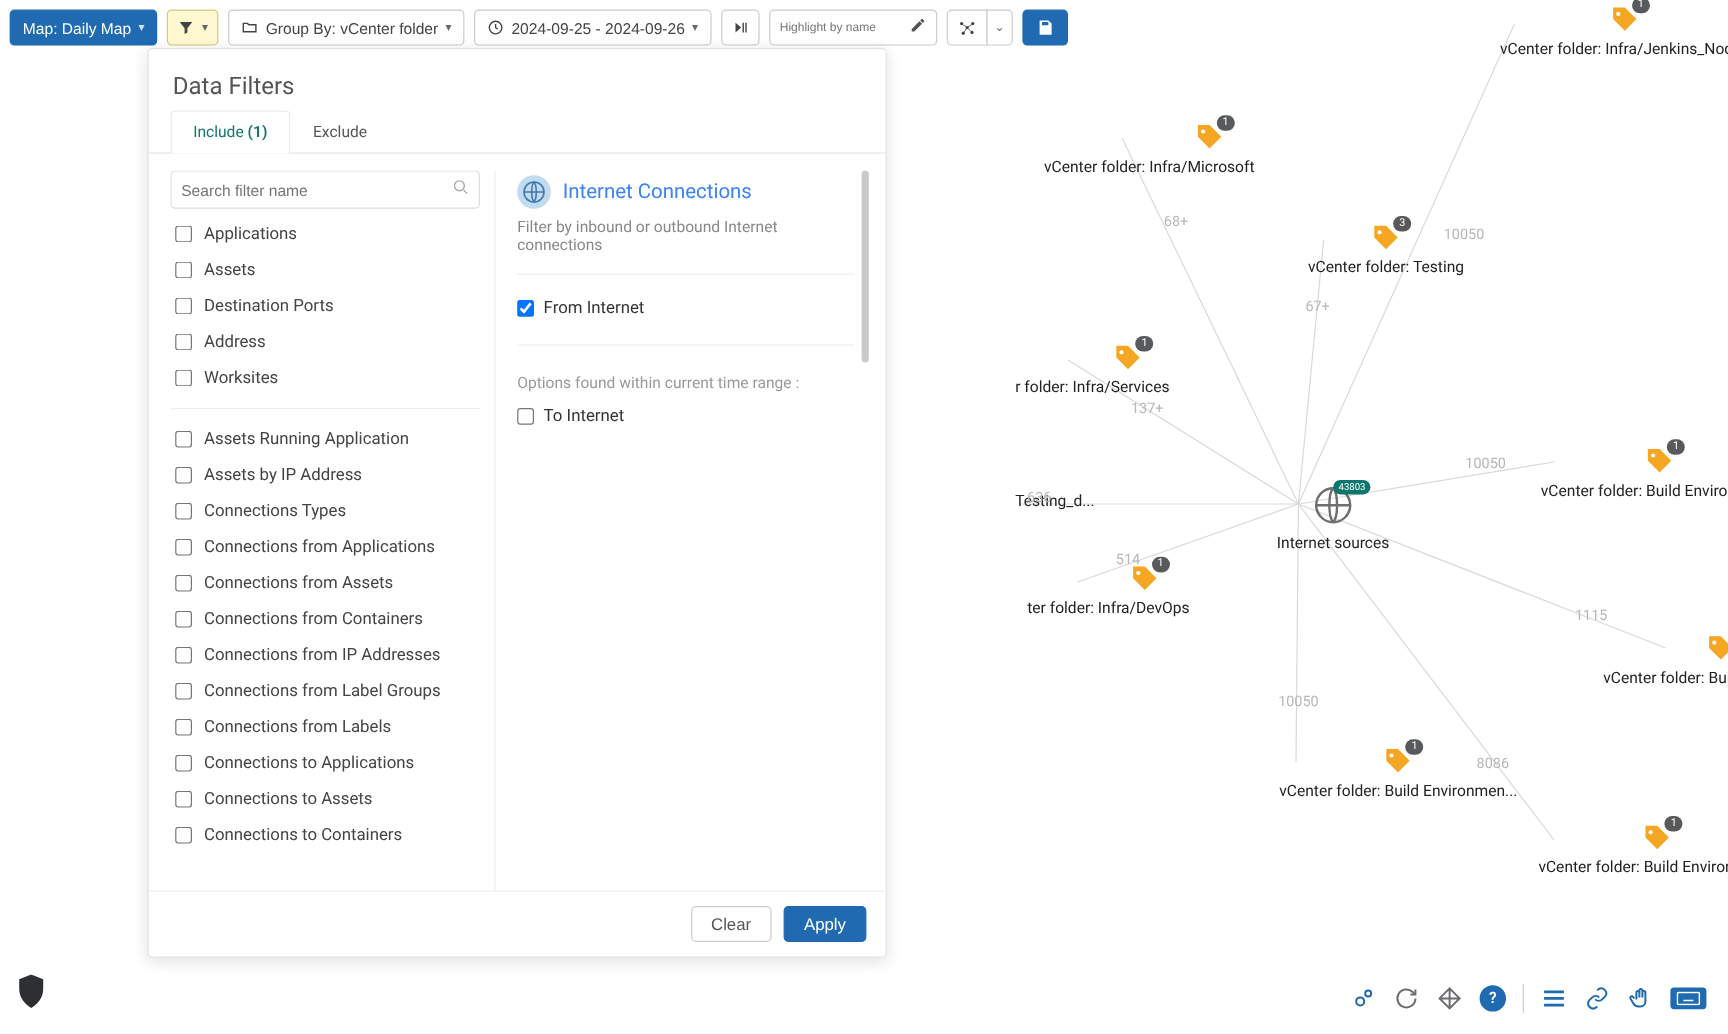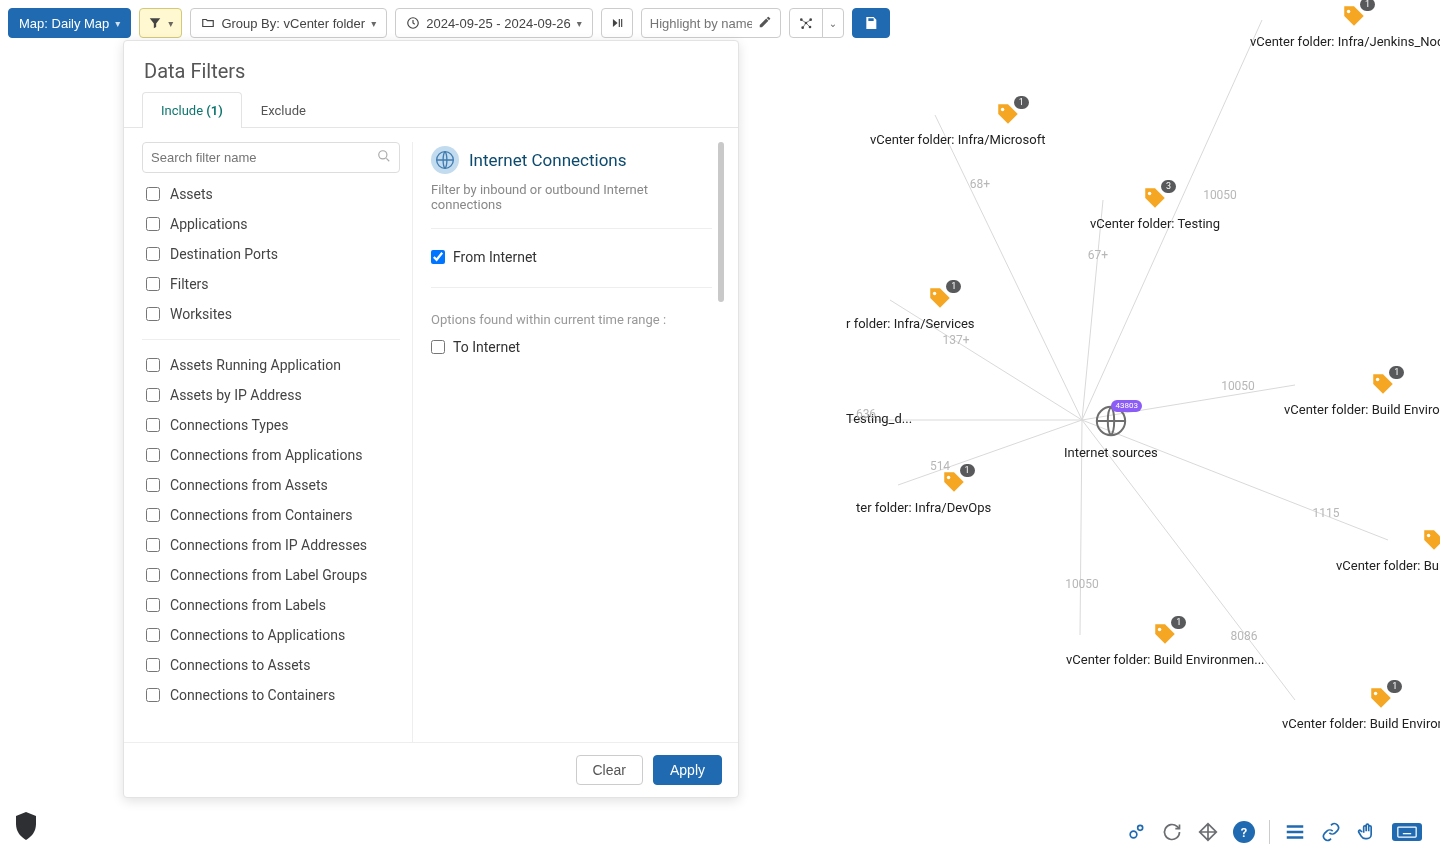--- a/index.html
+++ b/index.html
@@ -42,21 +42,21 @@
   }
   .btn.filter-active { background: #fff8d1; border-color:#d3c97d; }
   .btn .caret { font-size:10px; opacity:.8; }
   .btn .icon { display:inline-flex; }
   .highlight-wrap {
     display:flex; align-items:center;
     border:1px solid #ccc; border-radius:4px;
     padding:0 8px; gap:6px; width:140px; background:#fff;
   }
   .highlight-wrap input {
-    border:none; outline:none; font-size:13px; width:100%;
+    border:none; outline:none; font-size:10px; width:100%;
     background:transparent;
   }
   .btn-group { display:flex; }
   .btn-group .btn { border-radius:0; margin-left:-1px; }
   .btn-group .btn:first-child { border-top-left-radius:4px; border-bottom-left-radius:4px; margin-left:0;}
   .btn-group .btn:last-child { border-top-right-radius:4px; border-bottom-right-radius:4px;}
   .save-btn { background:#1f6ab0; border-color:#1f6ab0; color:#fff; padding:0 10px;}
 
   
   .dialog {
@@ -118,21 +118,21 @@
   .detail-scrollbar {
     position:absolute; right:2px; top:0; width:6px; height:160px;
     background:#c9c9c9; border-radius:3px;
   }
   .detail-title-row { display:flex; align-items:center; gap:10px; margin-bottom:6px;}
   .globe-badge {
     width:28px; height:28px; border-radius:50%;
     background:#c2dbee; display:flex; align-items:center; justify-content:center;
     color:#3f7bb0; font-size:18px;
   }
-  .detail-title { font-size:17px; color:#0c4a6e; }
+  .detail-title { font-size:17px; color:#3b82f6; }
   .detail-desc { color:#888; font-size:13px; margin:8px 0 16px;}
   .hr { height:1px; background:#eee; margin:8px 0 16px;}
   .check-row { display:flex; align-items:center; gap:8px; padding:4px 0; font-size:14px; color:#333;}
   .check-row input { width:14px; height:14px; }
   .options-hint { color:#999; font-size:13px; margin:24px 0 8px;}
   .dialog-footer {
     border-top:1px solid #eee;
     padding:12px 16px;
     display:flex; justify-content:flex-end; gap:10px;
   }
@@ -151,21 +151,21 @@
   .tag-icon {
     width:26px; height:26px; position:relative;
   }
   .tag-icon svg { width:26px; height:26px; display:block; }
   .node .badge {
     position:absolute; top:-6px; right:-8px;
     background:#58595b; color:#fff; border-radius:8px;
     font-size:9px; line-height:1; padding:2px 5px;
   }
   .center-node svg { width:34px; height:34px; }
-  .center-node .badge { top:-4px; right:-14px; background:#8b5cf6; font-size:8px; padding:2px 4px;text-align:right;}
+  .center-node .badge { top:-4px; right:-14px; background:#0f766e; font-size:8px; padding:2px 4px;text-align:right;}
   .edge-label {
     position:absolute; font-size:12px; color:#b7b7b7;
     transform:translate(-50%,-50%);
   }
   svg.edges { position:absolute; top:0; left:0; width:1440px; height:822px; }
   svg.edges line { stroke:#d9d9d9; stroke-width:1; }
 
   
   .bottom-bar {
     position:absolute;
@@ -429,33 +429,33 @@
         <span style="color:#aaa;">
           <svg width="14" height="14" viewBox="0 0 24 24" fill="none" stroke="currentColor" stroke-width="2">
               <circle cx="10" cy="10" r="7"></circle>
               <path d="M21 21l-5-5"></path>
             </svg>
         </span>
       </div>
       <div id="filters-primary">
           <label class="filter-item">
             <input type="checkbox" style="">
+            <span>Applications</span>
+          </label>
+          <label class="filter-item">
+            <input type="checkbox" style="">
             <span>Assets</span>
           </label>
           <label class="filter-item">
             <input type="checkbox" style="">
-            <span>Applications</span>
-          </label>
-          <label class="filter-item">
-            <input type="checkbox" style="">
             <span>Destination Ports</span>
           </label>
           <label class="filter-item">
             <input type="checkbox" style="">
-            <span>Filters</span>
+            <span>Address</span>
           </label>
           <label class="filter-item">
             <input type="checkbox" style="">
             <span>Worksites</span>
           </label>
         </div>
       <div class="divider"></div>
       <div id="filters-secondary">
           <label class="filter-item">
             <input type="checkbox" style="">

